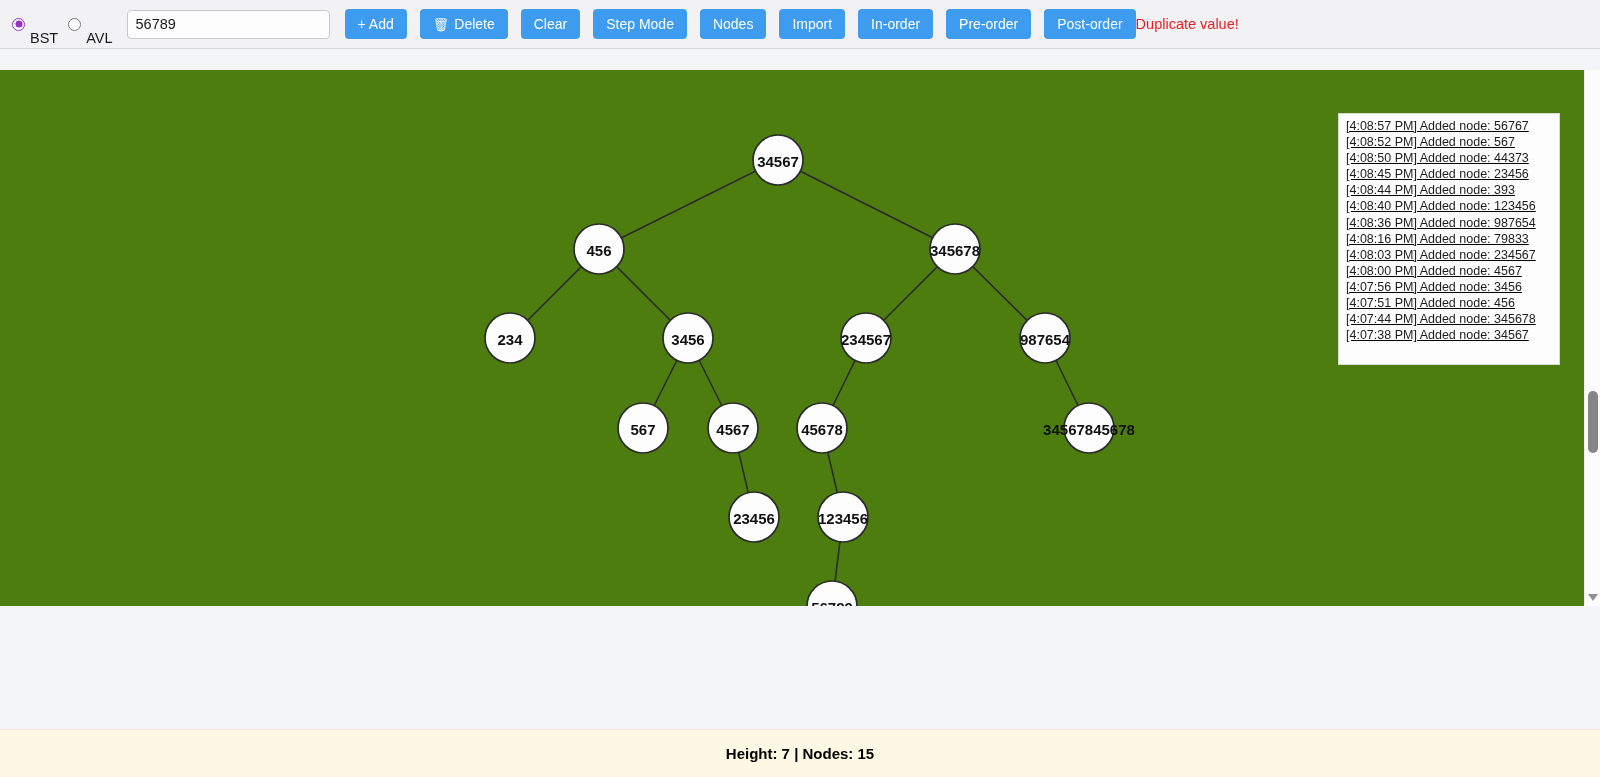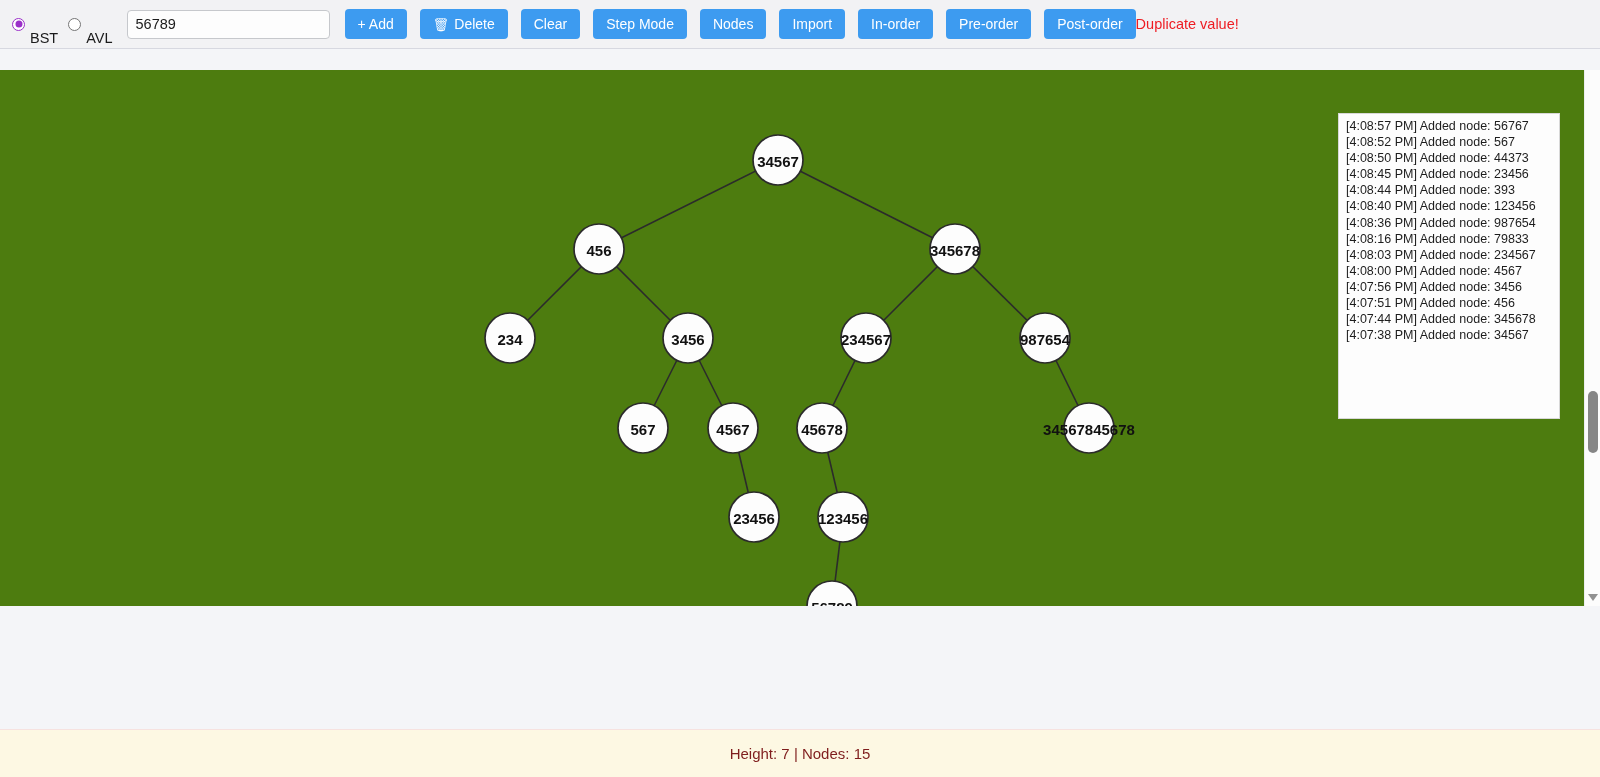--- a/index.html
+++ b/index.html
@@ -162,26 +162,27 @@
     border-left: 5px solid transparent;
     border-right: 5px solid transparent;
     border-top: 7px solid #919191;
   }
 
   
   #log-panel {
     position: absolute;
     left: 1338px; top: 63px;
     width: 222px;
-    height: 306px;
+    height: 252px;
     background: #fdfdfd;
     border: 1px solid #d8d8d8;
     box-sizing: border-box;
     padding: 4px 6px 4px 7px;
     overflow: hidden;
+    text-decoration: underline;
   }
   .log-line {
     font-family: "Liberation Sans", sans-serif;
     font-size: 12.5px;
     line-height: 16.1px;
     color: #1d1d1d;
     word-break: break-word;
   }
 
   
@@ -192,22 +193,22 @@
     height: 48px;
     background: #fdf8e3;
     border-top: 1px solid #f6e2e0;
     display: flex;
     align-items: center;
     justify-content: center;
     box-sizing: border-box;
   }
   #statusbar-text {
     font-size: 15px;
-    font-weight: normal;
-    color: #7f1d1d;
+    font-weight: bold;
+    color: #000000;
   }
 </style>
 </head>
 <body>
 
 <div id="app">
 
   <div id="toolbar">
 
     <div class="mode-group">

